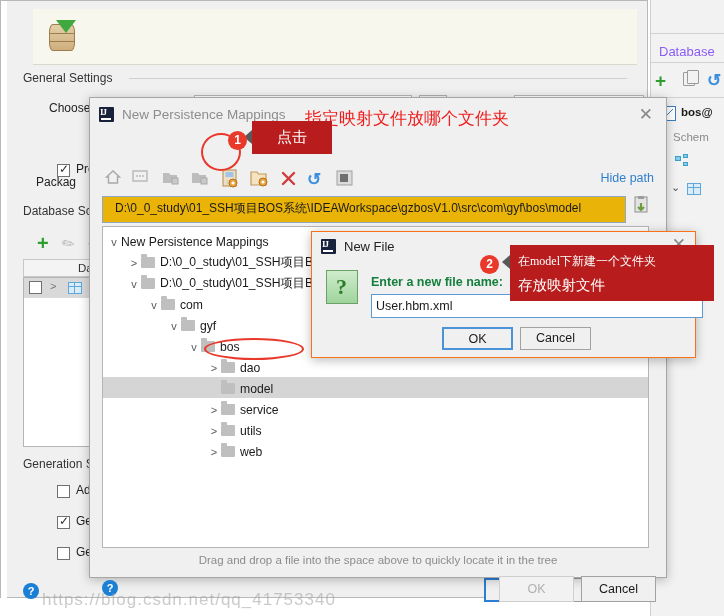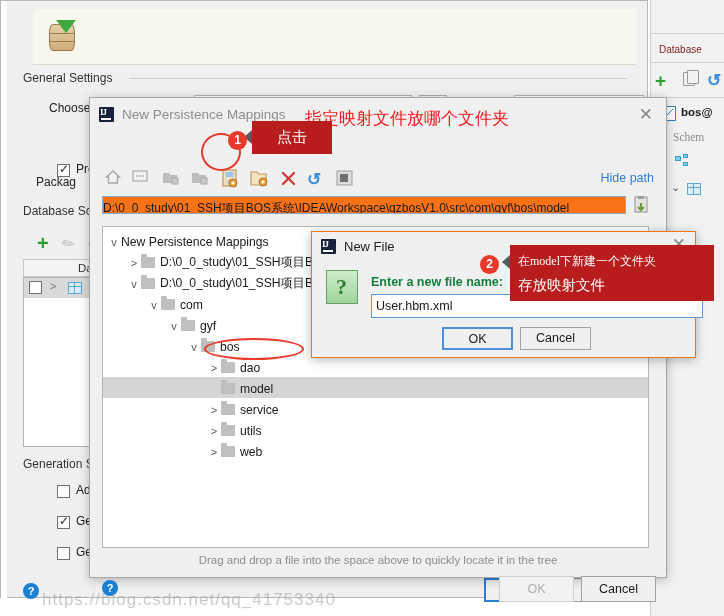--- a/index.html
+++ b/index.html
@@ -78,21 +78,21 @@
     font-size:12px; text-align:center; line-height:22px; color:#111;
   }
   .wiz-btn.primary { border:2px solid #2a7fd4; }
 
   
   #db-panel {
     position:absolute; left:650px; top:0; width:74px; height:616px;
     background:#f2f2f2; border-left:1px solid #cfcfcf;
   }
   #db-panel .sep { position:absolute; left:0; right:0; height:1px; background:#d2d2d2; }
-  #db-panel .dbtitle { position:absolute; left:8px; top:44px; font-size:10px; color:#7f1d1d; }
+  #db-panel .dbtitle { position:absolute; left:8px; top:44px; font-size:13px; color:#8b5cf6; }
   #db-panel .tbar { position:absolute; left:4px; top:70px; }
   .t-plus { color:#2e9e2e; font-size:19px; font-weight:bold; }
   .copy-ic { position:absolute; left:32px; top:72px; width:12px; height:14px;
              border:1.4px solid #9a9a9a; border-radius:1px; }
   .copy-ic::before { content:""; position:absolute; left:3px; top:-3px; width:10px; height:12px;
              border:1.4px solid #9a9a9a; border-radius:1px; background:#f2f2f2; }
   .refresh-ic { position:absolute; left:56px; top:70px; color:#3a8ede; font-size:17px; font-weight:bold; }
   .db-row { position:absolute; font-size:11.5px; }
   .blue-pen {
     position:absolute; width:15px; height:15px; border:1.5px solid #3a7fc1; background:#fff;
@@ -130,23 +130,23 @@
   .x-close {
     position:absolute; font-size:17px; color:#888; cursor:default; line-height:1;
     font-family:"Liberation Sans", sans-serif; font-weight:300;
   }
   #npm-body {
     position:absolute; left:0; top:32px; right:0; bottom:0; background:#f0f0f0;
   }
   .tb-icon { position:absolute; width:18px; height:18px; }
   .hide-path { position:absolute; right:12px; top:41px; font-size:12.5px; color:#2f7fd0; }
   #path-field {
-    position:absolute; left:12px; top:66px; width:524px; height:18px;
-    background:#f97316; border:1px solid #8fa8c8; font-size:12px;
-    line-height:22px; padding-left:0; white-space:nowrap; overflow:hidden;
+    position:absolute; left:12px; top:66px; width:524px; height:27px;
+    background:#eab308; border:1px solid #8fa8c8; font-size:12px;
+    line-height:22px; padding-left:12px; white-space:nowrap; overflow:hidden;
   }
   .paste-ic { position:absolute; left:543px; top:66px; width:16px; height:22px; }
   #tree-area {
     position:absolute; left:12px; top:96px; width:547px; height:322px;
     background:#fff; border:1px solid #b5b5b5; overflow:hidden;
   }
   .tnode { position:absolute; height:21px; display:flex; align-items:center; white-space:nowrap; }
   .tnode .arw { width:14px; font-size:11px; color:#5a5a5a; flex:none; text-align:center;}
   .folder {
     width:14px; height:11px; background:#bfbfbf; position:relative; flex:none;
@@ -293,21 +293,21 @@
 
   <div class="tbar"><span class="t-plus">+</span></div>
   <div class="copy-ic"></div>
   <div class="refresh-ic">↺</div>
 
   <div class="sep" style="top:97px;"></div>
 
   <div class="blue-pen" style="left:10px; top:106px;"></div>
   <div class="db-row" style="left:30px; top:106px; font-weight:bold;">bos@</div>
 
-  <div class="db-row" style="left:22px; top:131px; color:#8b8b8b;font-family:Liberation Serif, serif;">Schem</div>
+  <div class="db-row" style="left:22px; top:131px; color:#8b8b8b;">Schem</div>
 
   <span class="chev" style="position:absolute; left:8px; top:155px;">⌄</span>
   <div class="sch-ic" style="left:24px; top:156px;">
     <i style="left:0;top:0;width:6px;height:5px;"></i>
     <i style="left:8px;top:-2px;width:5px;height:4px;"></i>
     <i style="left:8px;top:6px;width:5px;height:4px;"></i>
   </div>
   <div class="db-row" style="left:44px; top:172px;margin-left:48px;">bo</div>
 
   <span class="chev" style="position:absolute; left:20px; top:181px;">⌄</span>

